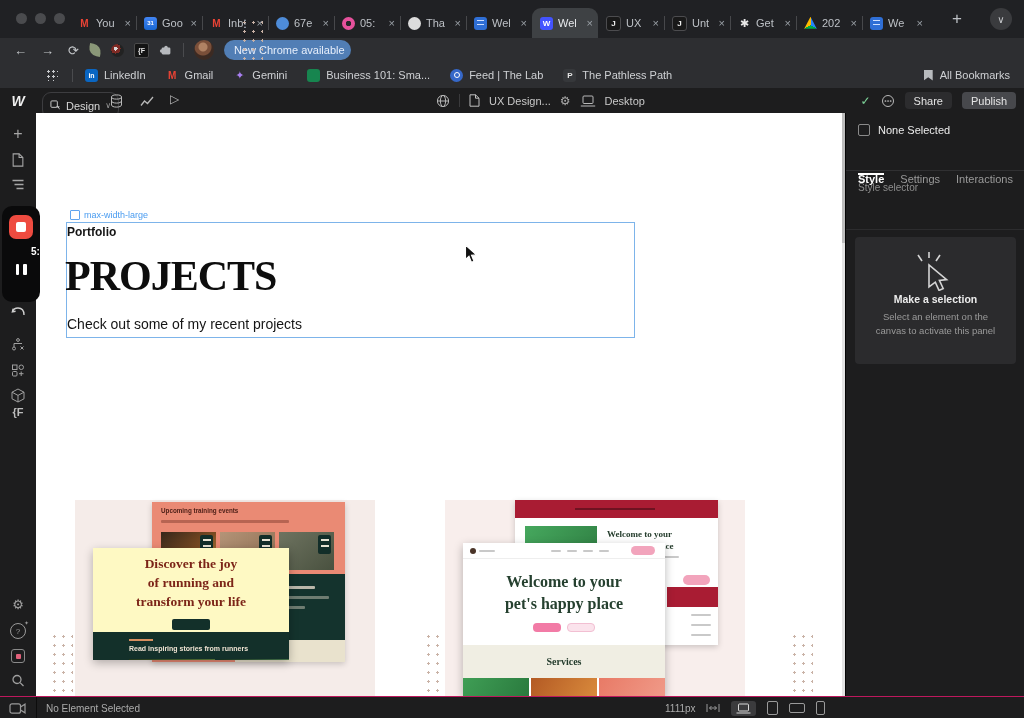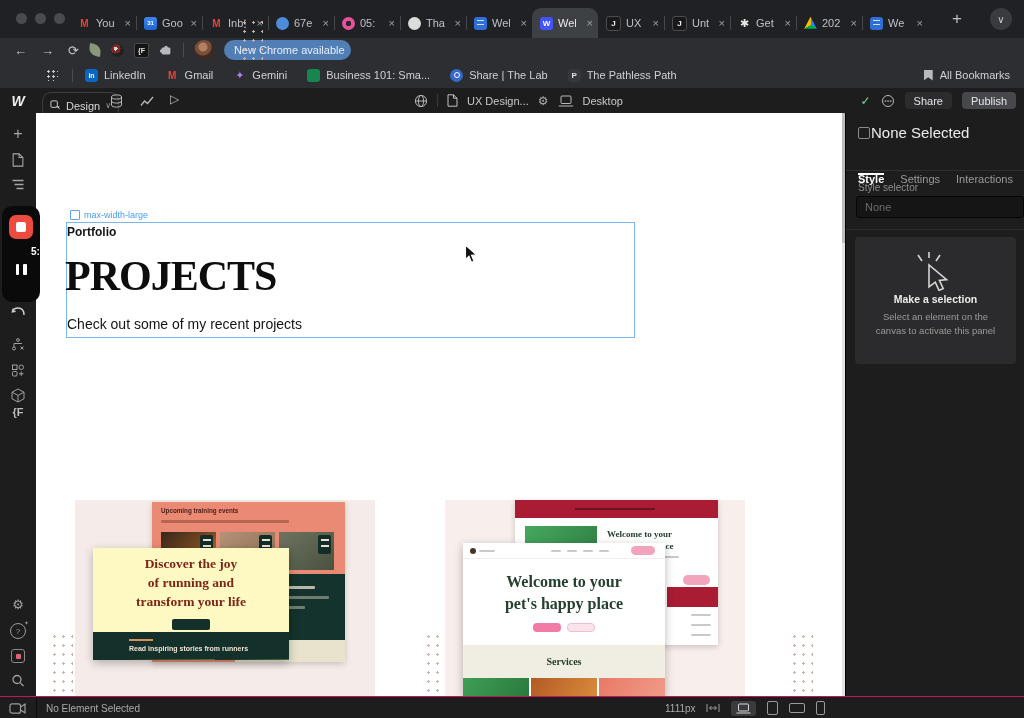--- a/index.html
+++ b/index.html
@@ -74,21 +74,21 @@
   .ribbon{width:9px;height:11px;background:#b8bbbe;clip-path:polygon(0 0,100% 0,100% 100%,50% 70%,0 100%);margin-right:7px;}
 
   
   #wftoolbar{position:absolute;left:0;top:88px;width:1024px;height:25px;background:#1d1d1e;border-bottom:1px solid #0c0c0c;
     color:#c9c9c9;font-size:11px;}
   #wflogo{position:absolute;left:0;top:0;width:36px;height:25px;display:flex;align-items:center;justify-content:center;
     color:#f0f0f0;font-weight:800;font-size:14px;font-style:italic;}
   #designdd{position:absolute;left:42px;top:4px;height:15px;border:1px solid #3d3d40;border-radius:9px;
     display:flex;align-items:center;gap:5px;padding:5px 7px;color:#d8d8d8;justify-content:center;}
   .tbico{position:absolute;top:6px;}
-  #wfcenter{position:absolute;left:414px;top:0;height:25px;display:flex;align-items:center;gap:9px;}
+  #wfcenter{position:absolute;left:436px;top:0;height:25px;display:flex;align-items:center;gap:9px;}
   .vsep{width:1px;height:13px;background:#3a3a3c;}
   #wfrightside{position:absolute;right:8px;top:0;height:25px;display:flex;align-items:center;gap:10px;}
   #checkmark{color:#7ed49a;font-size:12px;}
   .wfbtn{height:17px;border-radius:4px;display:flex;align-items:center;padding:0 9px;color:#e4e4e4;}
   #sharebtn{background:#2c2c2e;}
   #publishbtn{background:#47484c;}
 
   
   #wfleft{position:absolute;left:0;top:113px;width:36px;height:583px;background:#1d1d1e;border-right:1px solid #0c0c0c;}
   .sbi{position:absolute;left:0;width:36px;display:flex;justify-content:center;color:#a6a6a6;}
@@ -176,21 +176,21 @@
   #services{position:absolute;left:0;top:102px;width:202px;height:33px;background:#f0eee3;text-align:center;
     font-family:"Liberation Serif",serif;font-size:10px;font-weight:700;color:#233b2c;line-height:33px;}
   #rfphotos{position:absolute;left:0;top:135px;width:202px;height:18px;display:flex;gap:2px;}
   #rfphotos div{flex:1;}
   .q1{background:linear-gradient(120deg,#3f9e55,#2a7a3e);}
   .q2{background:linear-gradient(120deg,#b35a24,#d98a3c);}
   .q3{background:linear-gradient(120deg,#e87a66,#f09a88);}
 
   
   #wfright{position:absolute;left:845px;top:113px;width:179px;height:583px;background:#1d1d1e;border-left:1px solid #050505;color:#e6e6e6;}
-  #nonesel{position:absolute;left:12px;top:11px;display:flex;align-items:center;gap:1px;font-size:15px;color:#ececec;}
+  #nonesel{position:absolute;left:12px;top:11px;display:flex;align-items:center;gap:8px;font-size:11px;color:#ececec;}
   #nonesel .cb{width:10px;height:10px;border:1.3px solid #8a8a8a;border-radius:2px;}
   #paneltabs{position:absolute;left:0;top:32px;width:179px;height:26px;border-bottom:1px solid #303032;
     display:flex;gap:16px;padding-left:12px;box-sizing:border-box;font-size:11px;color:#9a9a9a;}
   #paneltabs .ptab{padding-top:6px;margin-top:22px;}
   #paneltabs .on{color:#fff;font-weight:700;border-bottom:2px solid #fff;}
   #ssl{position:absolute;left:12px;top:69px;font-size:10px;color:#8d8d8d;}
   #ssinput{position:absolute;left:10px;top:83px;width:158px;height:20px;background:#151516;border:1px solid #060606;
     border-radius:3px;color:#6c6c6c;font-size:11px;line-height:20px;padding-left:8px;}
   #pdivider{position:absolute;left:0;top:116px;width:179px;height:1px;background:#2c2c2e;}
   #emptycard{position:absolute;left:9px;top:124px;width:161px;height:127px;background:#2b2b2d;border-radius:4px;text-align:center;}
@@ -331,21 +331,21 @@
     <span class="bm">
         <span class="bico b-gem">✦</span>
         <span>Gemini</span>
       </span>
     <span class="bm">
         <span class="bico b-biz"></span>
         <span>Business 101: Sma...</span>
       </span>
     <span class="bm">
         <span class="bico b-feed"></span>
-        <span>Share | The Lab</span>
+        <span>Feed | The Lab</span>
       </span>
     <span class="bm">
         <span class="bico b-path">P</span>
         <span>The Pathless Path</span>
       </span>
     <span id="allbm">
         <span class="ribbon"></span>
         <span>All Bookmarks</span>
       </span>
   </div>
@@ -554,21 +554,20 @@
     <div id="nonesel">
       <span class="cb"></span>
       <span>None Selected</span>
     </div>
     <div id="paneltabs">
       <span class="ptab on">Style</span>
       <span class="ptab">Settings</span>
       <span class="ptab">Interactions</span>
     </div>
     <div id="ssl">Style selector</div>
-    <div id="ssinput">None</div>
     <div id="pdivider"></div>
     <div id="emptycard">
       <svg class="cur" viewBox="0 0 40 40" fill="none" stroke="#d4d4d4" stroke-width="1.6">
         <path d="M6 10 L2 4"></path>
           <path d="M13 7 L13 1"></path>
           <path d="M20 10 L24 4"></path>
         <path d="M13 14 L13 36 L19.3 31.2 L23 39.4 L27.2 37.5 L23.4 29.4 L30.6 28.6 Z"></path>
       </svg>
       <div id="emptytitle">Make a selection</div>
       <div id="emptybody">Select an element on the canvas to activate this panel</div>

